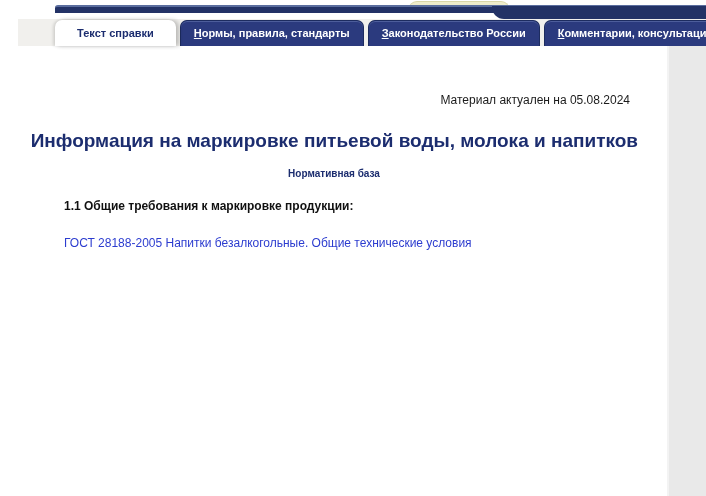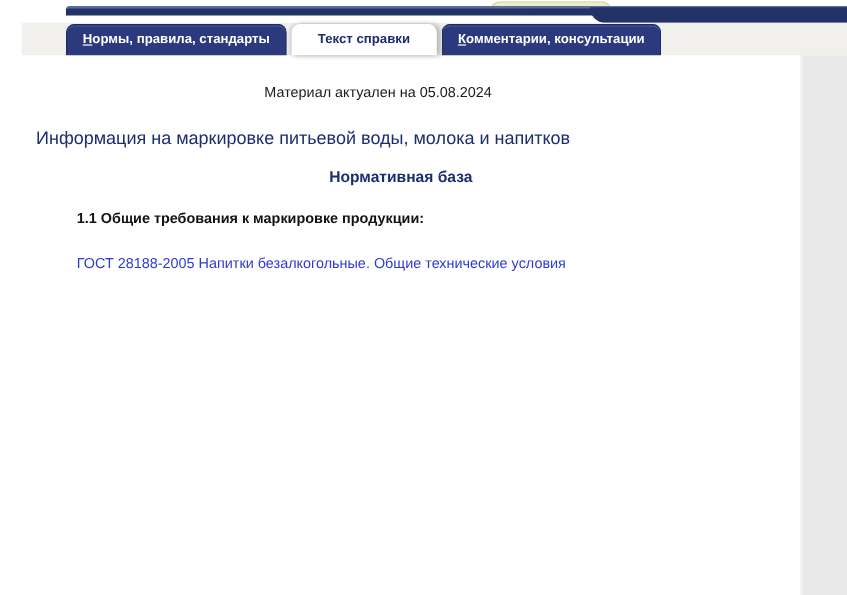--- a/index.html
+++ b/index.html
@@ -62,49 +62,50 @@
     background: #e9e9e9; border-left: 2px solid #f3f3f3;
     z-index: 2;
   }
 
   
   .doc {
     position: absolute; top: 46px; left: 0; width: 668px;
     background: #ffffff; z-index: 1;
   }
   .date-note {
-    margin-top: 24px; padding-right: 38px;
-    text-align: center; font-size: 12px; color: #1b1b1b;
+    margin-top: 47px; padding-right: 38px;
+    text-align: right; font-size: 12px; color: #1b1b1b;
   }
   .doc-title {
-    margin: 23px 30px 0; text-align: left;
-    font-size: 15px; font-weight: normal; color: #1c2d6f;
+    margin: 23px 30px 0; text-align: right;
+    font-size: 19px; font-weight: bold; color: #1c2d6f;
   }
   .doc-subtitle {
     margin: 16px 0 0; text-align: center;
-    font-size: 13px; font-weight: bold; color: #1c2d6f;
+    font-size: 10px; font-weight: bold; color: #1c2d6f;
   }
   .doc-body { margin: 11px 18px 12px 42px; }
   .doc-body p {
     font-size: 12px; line-height: 20px;
     text-indent: 22px; margin: 17px 0;
   }
   .p-heading { font-weight: bold; color: #111111; text-align: left; }
   .p-link    { color: #2c3ccf; text-align: justify; cursor: pointer; }
 </style>
 </head>
 <body>
 
 <div class="bg-tab"></div>
 <div class="chrome-bar"></div>
 <div class="chrome-bar-thick"></div>
 
 <div class="tabbar">
+  <div class="tab active"><span class="hot"></span><span>Текст справки</span></div>
   <div class="tab inactive"><span class="hot">Н</span><span>ормы, правила, стандарты</span></div>
-  <div class="tab active"><span class="hot"></span><span>Текст справки</span></div>
+  <div class="tab inactive"><span class="hot">З</span><span>аконодательство России</span></div>
   <div class="tab inactive"><span class="hot">К</span><span>омментарии, консультации</span></div>
 
 </div>
 
 <div class="gutter"></div>
 
 <div class="doc">
   <div class="date-note">Материал актуален на 05.08.2024</div>
   <div class="doc-title">Информация на маркировке питьевой воды, молока и напитков</div>
   <div class="doc-subtitle">Нормативная база</div>

